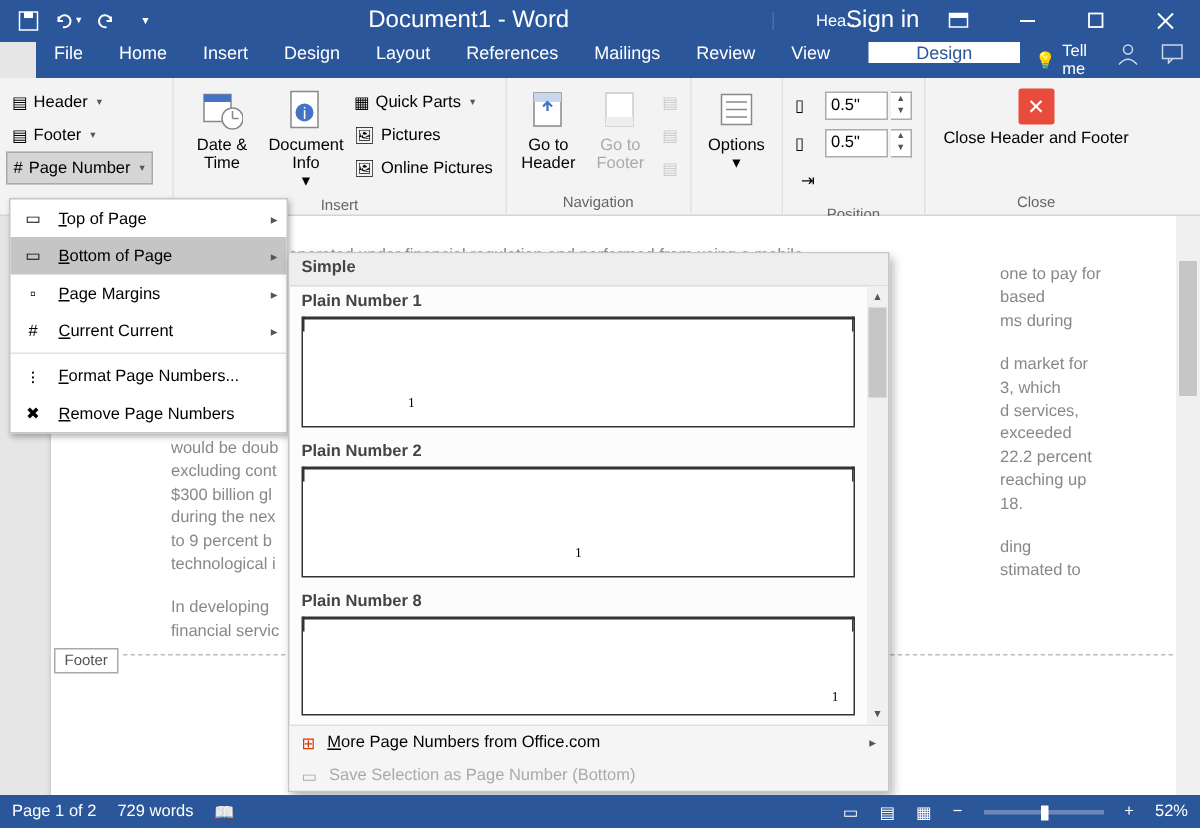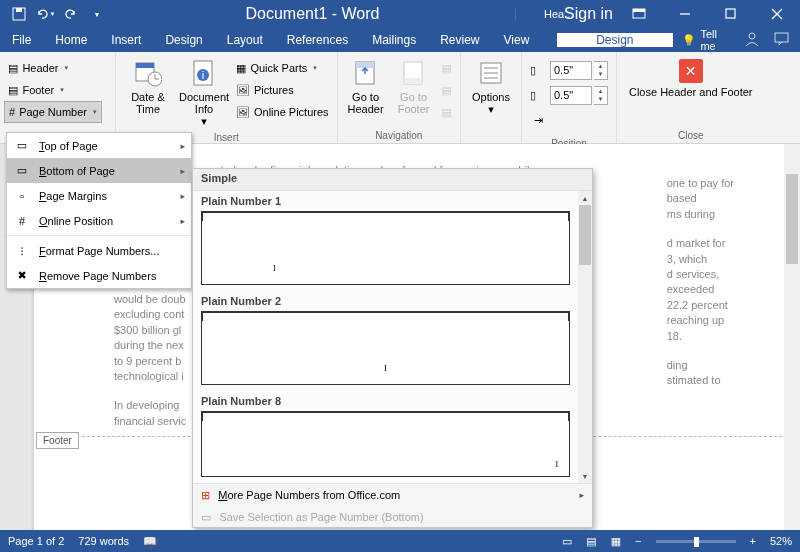--- a/index.html
+++ b/index.html
@@ -8,21 +8,21 @@
 
 .title-bar { height: 28px; background: #2b579a; display: flex; align-items: center; color: #fff; }
 .title-bar .qat { display: flex; align-items: center; padding-left: 6px; gap: 0; }
 .title-bar .qat-btn { width: 26px; height: 26px; display: flex; align-items: center; justify-content: center; }
 .title-bar .title-text { flex: 1; text-align: center; font-size: 16px; }
 .title-bar .sys-btn { width: 46px; height: 28px; display:flex; align-items:center; justify-content:center; }
 .title-bar .signin { width: 55px; text-align: center; font-size: 16px; }
 .title-bar .hea-tab { width: 46px; background: #2b579a; text-align:center; font-size:11px; color:#fff; border-left: 1px solid #4a6fa6; padding-left: 28px;}
 
 
-.ribbon-tabs { height: 24px; background: #2b579a; display:flex; align-items: center; color:#fff; }
+.ribbon-tabs { height: 24px; background: #2b579a; display:flex; align-items: flex-start; color:#fff;margin-left:24px; }
 .ribbon-tabs .tab { padding: 0 12px; display:flex; align-items:center; font-size:12px; cursor: default;}
 .ribbon-tabs .tab.file { background:#2b579a; }
 .ribbon-tabs .tab.active { background:#fff; color:#2b579a; }
 .ribbon-tabs .spacer { flex:1; }
 .ribbon-tabs .tellme { display:flex; align-items:center; padding: 0 10px; font-size:12px;}
 .ribbon-tabs .share-icons { display:flex; align-items:center; padding-right: 10px; gap:14px; }
 
 
 .ribbon { height: 92px; background: #f3f3f3; display:flex; border-bottom: 1px solid #d4d4d4; }
 .ribbon-group { border-right: 1px solid #e1e1e1; display:flex; flex-direction:column; position: relative; }
@@ -363,21 +363,21 @@
       <span class="mi-label underline-access">Bottom of Page</span>
       <span class="mi-arrow">▸</span>
     </div>
   <div class="menu-item">
       <div class="mi-icon">▫</div>
       <span class="mi-label underline-access">Page Margins</span>
       <span class="mi-arrow">▸</span>
     </div>
   <div class="menu-item">
       <div class="mi-icon">#</div>
-      <span class="mi-label underline-access">Online Position</span>
+      <span class="mi-label underline-access">Current Current</span>
       <span class="mi-arrow">▸</span>
     </div>
   <div class="menu-sep"></div>
   <div class="menu-item">
       <div class="mi-icon">⁝</div>
       <span class="mi-label underline-access">Format Page Numbers...</span>
     </div>
   <div class="menu-item">
       <div class="mi-icon">✖</div>
       <span class="mi-label underline-access">Remove Page Numbers</span>

